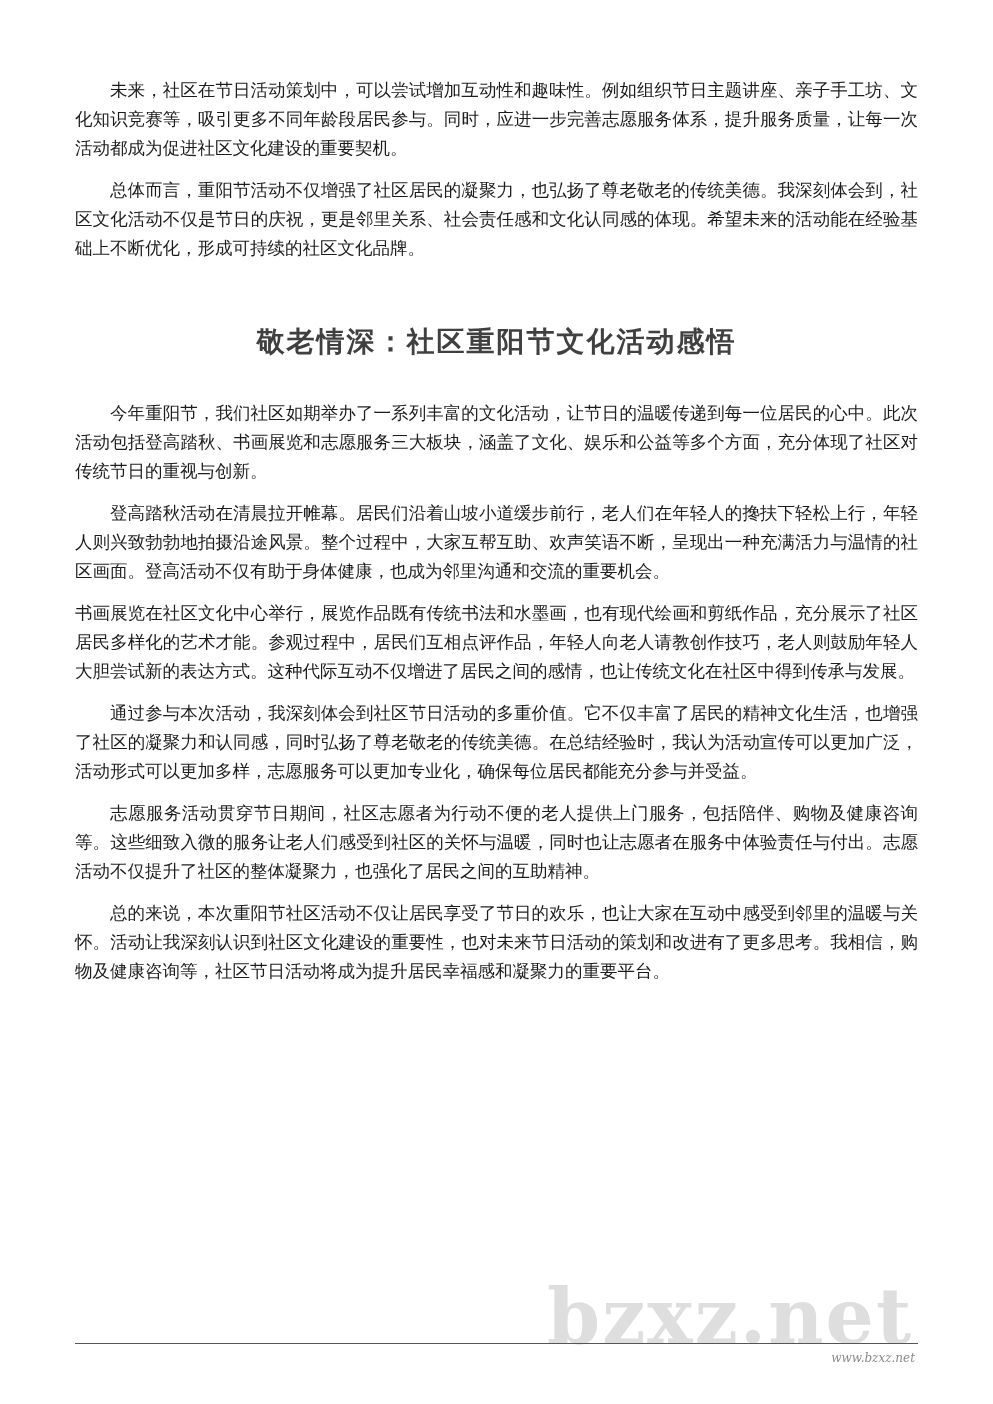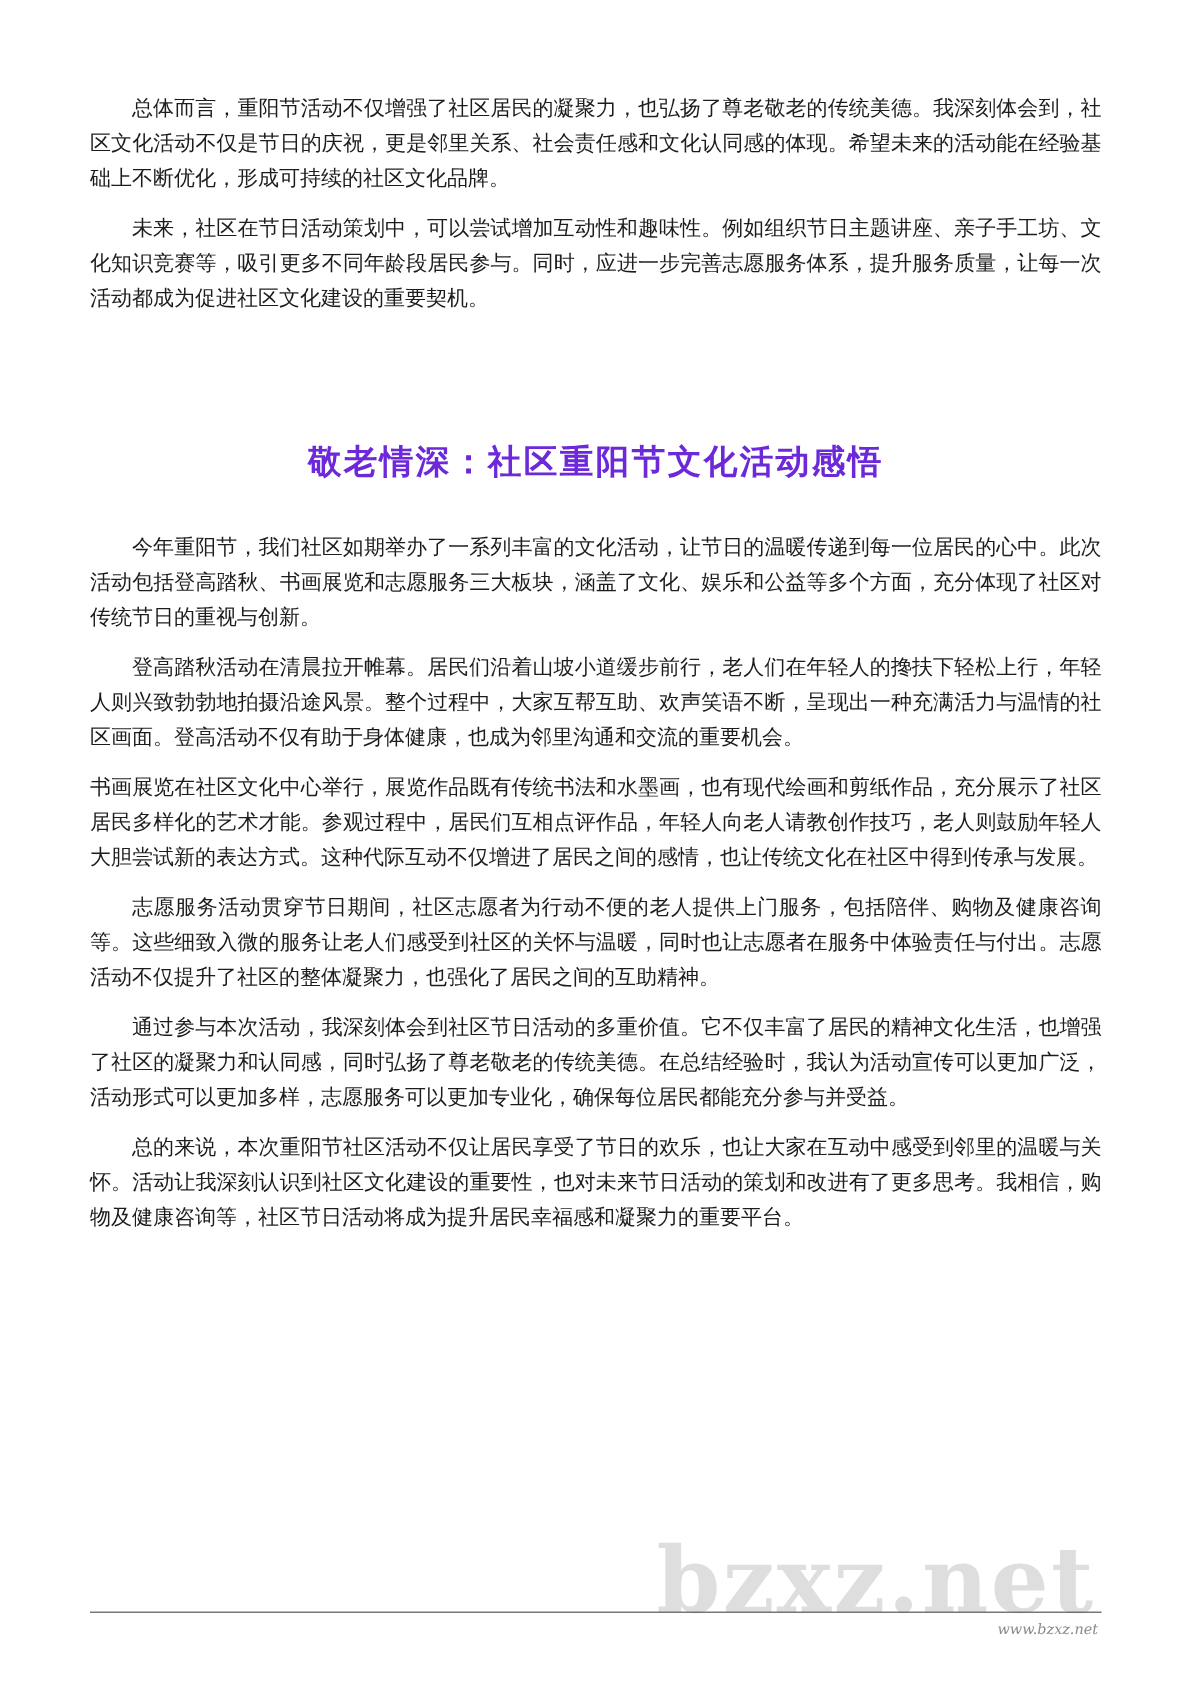--- a/index.html
+++ b/index.html
@@ -47,23 +47,23 @@
     color: #1c1c1c;
   }
   .para.no-indent {
     text-indent: 0;
   }
   .article-title {
     text-align: center;
     font-size: 28px;
     font-weight: 700;
     letter-spacing: 2px;
-    margin-top: 103px;
+    margin-top: 60px;
     margin-bottom: 38px;
-    color: #6d28d9;
+    color: #404040;
   }
   .footer-divider {
     position: absolute;
     left: 75px;
     width: 843px;
     top: 1343px;
     border-top: 1.5px solid #555555;
     z-index: 1;
   }
   .footer-url {
@@ -79,35 +79,35 @@
 </style>
 </head>
 <body>
 
 <div class="page">
 
   <div class="watermark">bzxz.net</div>
 
   <div class="content">
 
+    <p class="para">未来，社区在节日活动策划中，可以尝试增加互动性和趣味性。例如组织节日主题讲座、亲子手工坊、文化知识竞赛等，吸引更多不同年龄段居民参与。同时，应进一步完善志愿服务体系，提升服务质量，让每一次活动都成为促进社区文化建设的重要契机。</p>
+
     <p class="para">总体而言，重阳节活动不仅增强了社区居民的凝聚力，也弘扬了尊老敬老的传统美德。我深刻体会到，社区文化活动不仅是节日的庆祝，更是邻里关系、社会责任感和文化认同感的体现。希望未来的活动能在经验基础上不断优化，形成可持续的社区文化品牌。</p>
-
-    <p class="para">未来，社区在节日活动策划中，可以尝试增加互动性和趣味性。例如组织节日主题讲座、亲子手工坊、文化知识竞赛等，吸引更多不同年龄段居民参与。同时，应进一步完善志愿服务体系，提升服务质量，让每一次活动都成为促进社区文化建设的重要契机。</p>
 
     <h1 class="article-title">敬老情深：社区重阳节文化活动感悟</h1>
 
     <p class="para">今年重阳节，我们社区如期举办了一系列丰富的文化活动，让节日的温暖传递到每一位居民的心中。此次活动包括登高踏秋、书画展览和志愿服务三大板块，涵盖了文化、娱乐和公益等多个方面，充分体现了社区对传统节日的重视与创新。</p>
 
     <p class="para">登高踏秋活动在清晨拉开帷幕。居民们沿着山坡小道缓步前行，老人们在年轻人的搀扶下轻松上行，年轻人则兴致勃勃地拍摄沿途风景。整个过程中，大家互帮互助、欢声笑语不断，呈现出一种充满活力与温情的社区画面。登高活动不仅有助于身体健康，也成为邻里沟通和交流的重要机会。</p>
 
     <p class="para no-indent">书画展览在社区文化中心举行，展览作品既有传统书法和水墨画，也有现代绘画和剪纸作品，充分展示了社区居民多样化的艺术才能。参观过程中，居民们互相点评作品，年轻人向老人请教创作技巧，老人则鼓励年轻人大胆尝试新的表达方式。这种代际互动不仅增进了居民之间的感情，也让传统文化在社区中得到传承与发展。</p>
 
+    <p class="para">通过参与本次活动，我深刻体会到社区节日活动的多重价值。它不仅丰富了居民的精神文化生活，也增强了社区的凝聚力和认同感，同时弘扬了尊老敬老的传统美德。在总结经验时，我认为活动宣传可以更加广泛，活动形式可以更加多样，志愿服务可以更加专业化，确保每位居民都能充分参与并受益。</p>
+
     <p class="para">志愿服务活动贯穿节日期间，社区志愿者为行动不便的老人提供上门服务，包括陪伴、购物及健康咨询等。这些细致入微的服务让老人们感受到社区的关怀与温暖，同时也让志愿者在服务中体验责任与付出。志愿活动不仅提升了社区的整体凝聚力，也强化了居民之间的互助精神。</p>
-
-    <p class="para">通过参与本次活动，我深刻体会到社区节日活动的多重价值。它不仅丰富了居民的精神文化生活，也增强了社区的凝聚力和认同感，同时弘扬了尊老敬老的传统美德。在总结经验时，我认为活动宣传可以更加广泛，活动形式可以更加多样，志愿服务可以更加专业化，确保每位居民都能充分参与并受益。</p>
 
 
     <p class="para">总的来说，本次重阳节社区活动不仅让居民享受了节日的欢乐，也让大家在互动中感受到邻里的温暖与关怀。活动让我深刻认识到社区文化建设的重要性，也对未来节日活动的策划和改进有了更多思考。我相信，购物及健康咨询等，社区节日活动将成为提升居民幸福感和凝聚力的重要平台。</p>
 
   </div>
 
   <div class="footer-divider"></div>
 
   <div class="footer-url">www.bzxz.net</div>
 

